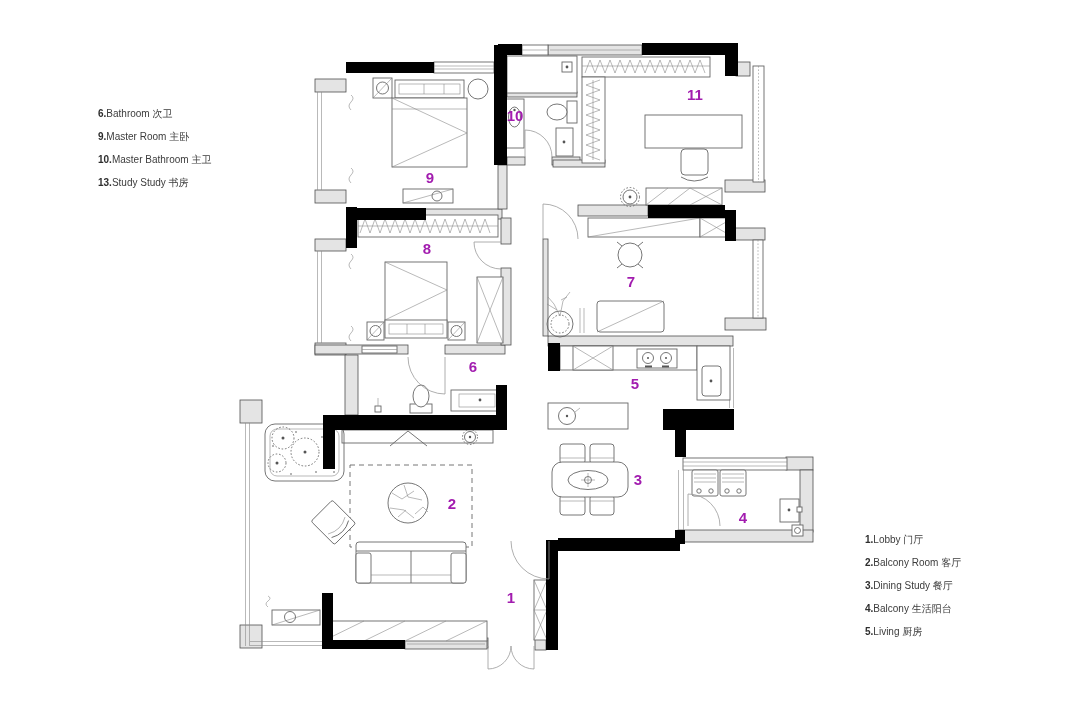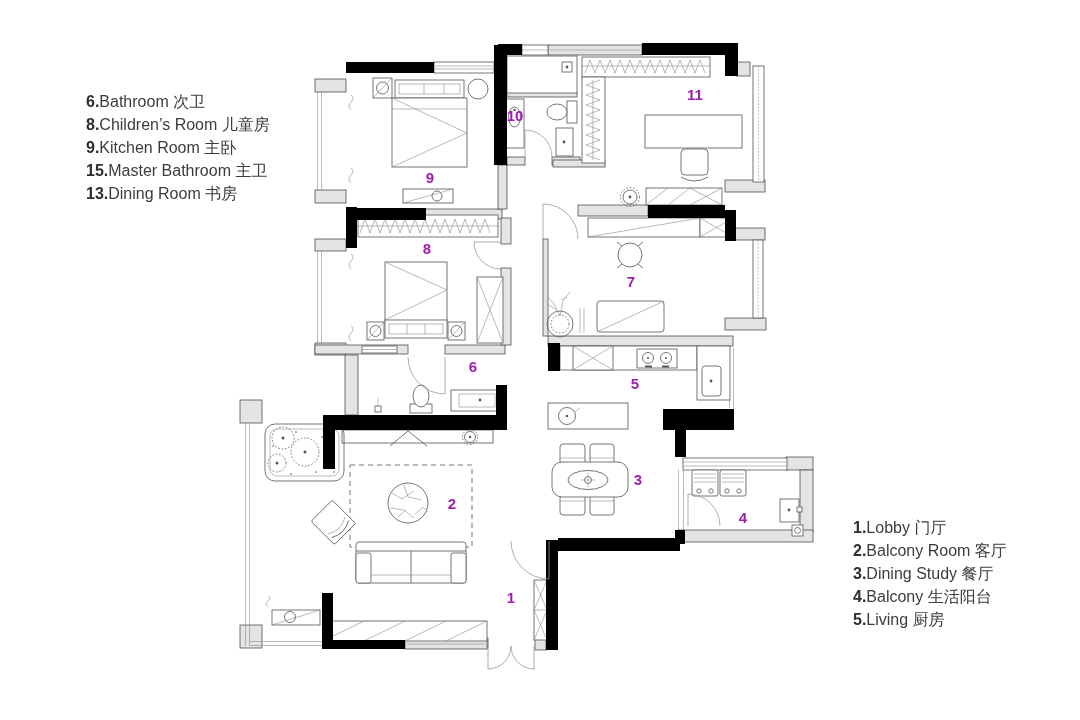--- a/index.html
+++ b/index.html
@@ -1,20 +1,20 @@
 <!DOCTYPE html>
 <html><head>
 <meta charset="utf-8">
 <style>
   html,body{margin:0;padding:0;background:#fff;}
   .canvas{position:relative;width:1080px;height:720px;background:#fff;overflow:hidden;
           font-family:"Liberation Sans","DejaVu Sans",sans-serif;}
   .plan-svg{position:absolute;left:0;top:0;}
   
-  .legend{position:absolute;list-style:none;margin:4px;padding:0;font-size:16px;line-height:23px;color:#3c3c3c;}
+  .legend{position:absolute;list-style:none;margin:16px;padding:0;font-size:10px;line-height:23px;color:#3c3c3c;}
   .legend-left{left:82px;top:86px;}
   .legend-right{left:849px;top:512px;}
   .legend li b{font-weight:bold;color:#2e2e2e;}
   
   .rlabel{position:absolute;transform:translate(-50%,-50%);font-size:15px;font-weight:bold;color:#a21caf;}
   
   .w{fill:#000;stroke:none;}
   .g{fill:#e4e4e4;stroke:#4f4f4f;stroke-width:0.8;}
   .f{fill:none;stroke:#666;stroke-width:0.9;}
   .f2{fill:#fff;stroke:#666;stroke-width:0.9;}
@@ -379,24 +379,23 @@
   <div class="rlabel" style="left:635px;top:383px;">5</div>
   <div class="rlabel" style="left:473px;top:366px;">6</div>
   <div class="rlabel" style="left:631px;top:281px;">7</div>
   <div class="rlabel" style="left:427px;top:248px;">8</div>
   <div class="rlabel" style="left:430px;top:177px;">9</div>
   <div class="rlabel" style="left:515px;top:115px;">10</div>
   <div class="rlabel" style="left:695px;top:94px;">11</div>
 
   <ul class="legend legend-left">
     <li><b>6.</b><span>Bathroom 次卫</span></li>
-    <li><b>8.</b><span>Children’s Room 儿童房</span></li>
-    <li><b>9.</b><span>Kitchen Room 主卧</span></li>
-    <li><b>15.</b><span>Master Bathroom 主卫</span></li>
-    <li><b>13.</b><span>Dining Room 书房</span></li>
+    <li><b>9.</b><span>Master Room 主卧</span></li>
+    <li><b>10.</b><span>Master Bathroom 主卫</span></li>
+    <li><b>13.</b><span>Study Study 书房</span></li>
   </ul>
 
   <ul class="legend legend-right">
     <li><b>1.</b><span>Lobby 门厅</span></li>
     <li><b>2.</b><span>Balcony Room 客厅</span></li>
     <li><b>3.</b><span>Dining Study 餐厅</span></li>
     <li><b>4.</b><span>Balcony 生活阳台</span></li>
     <li><b>5.</b><span>Living 厨房</span></li>
   </ul>
 

